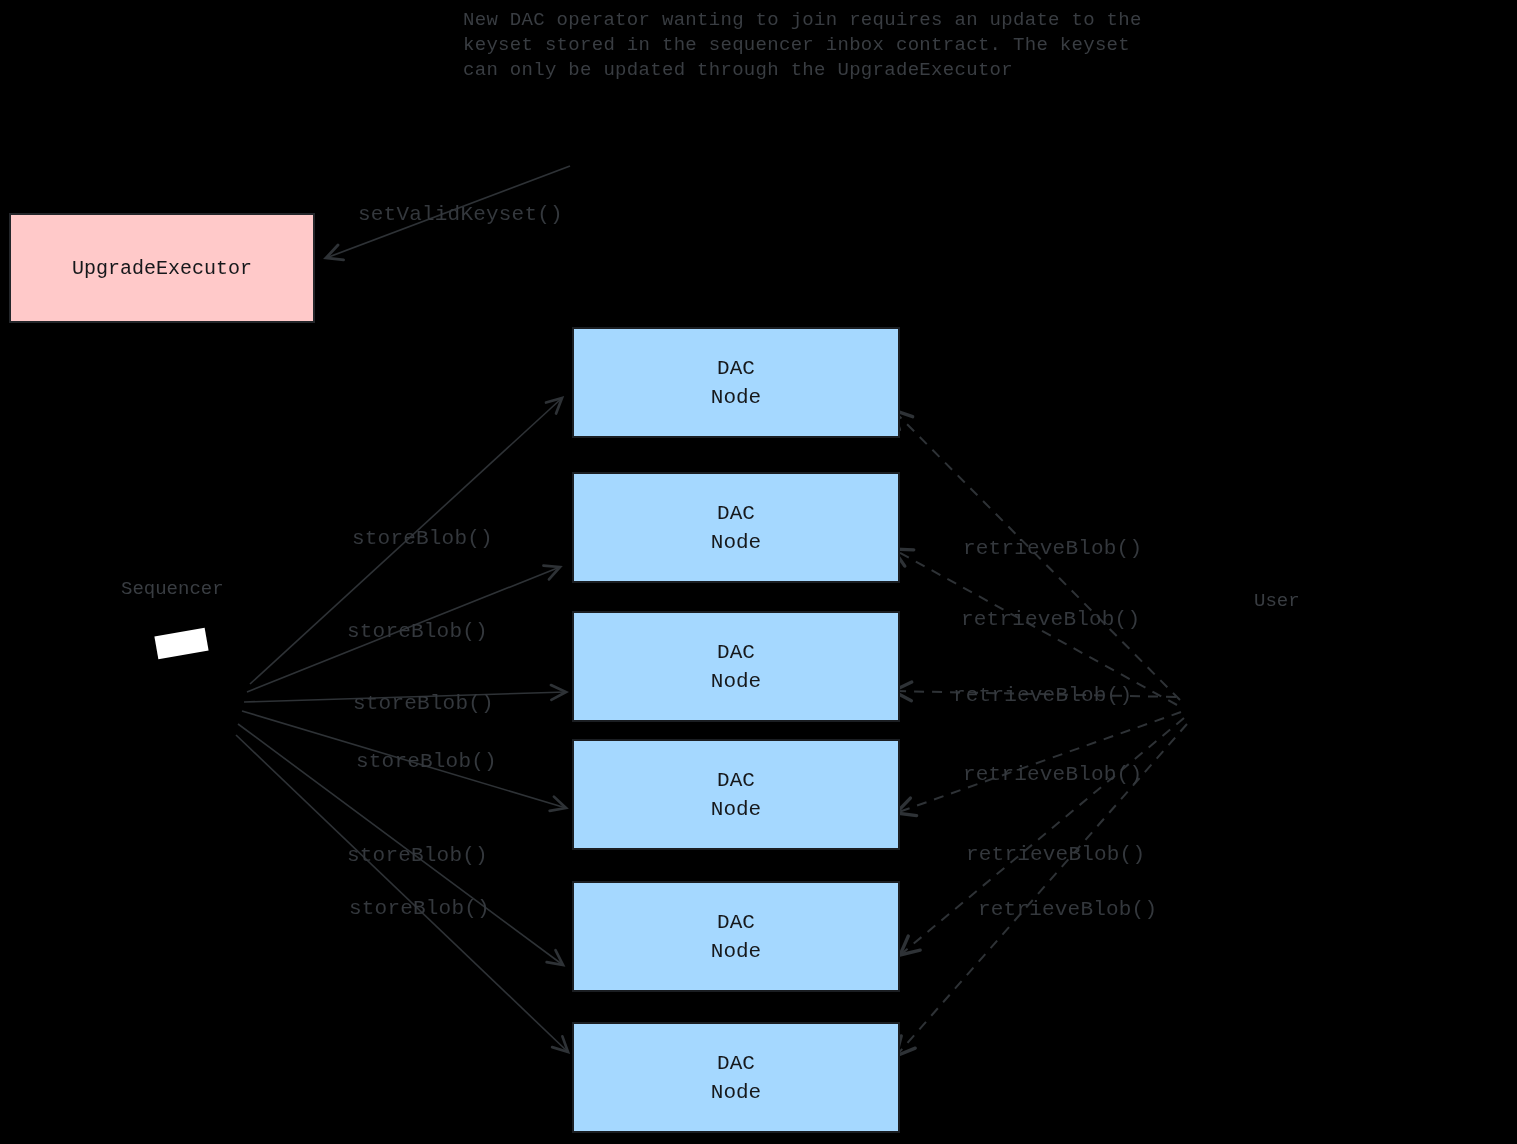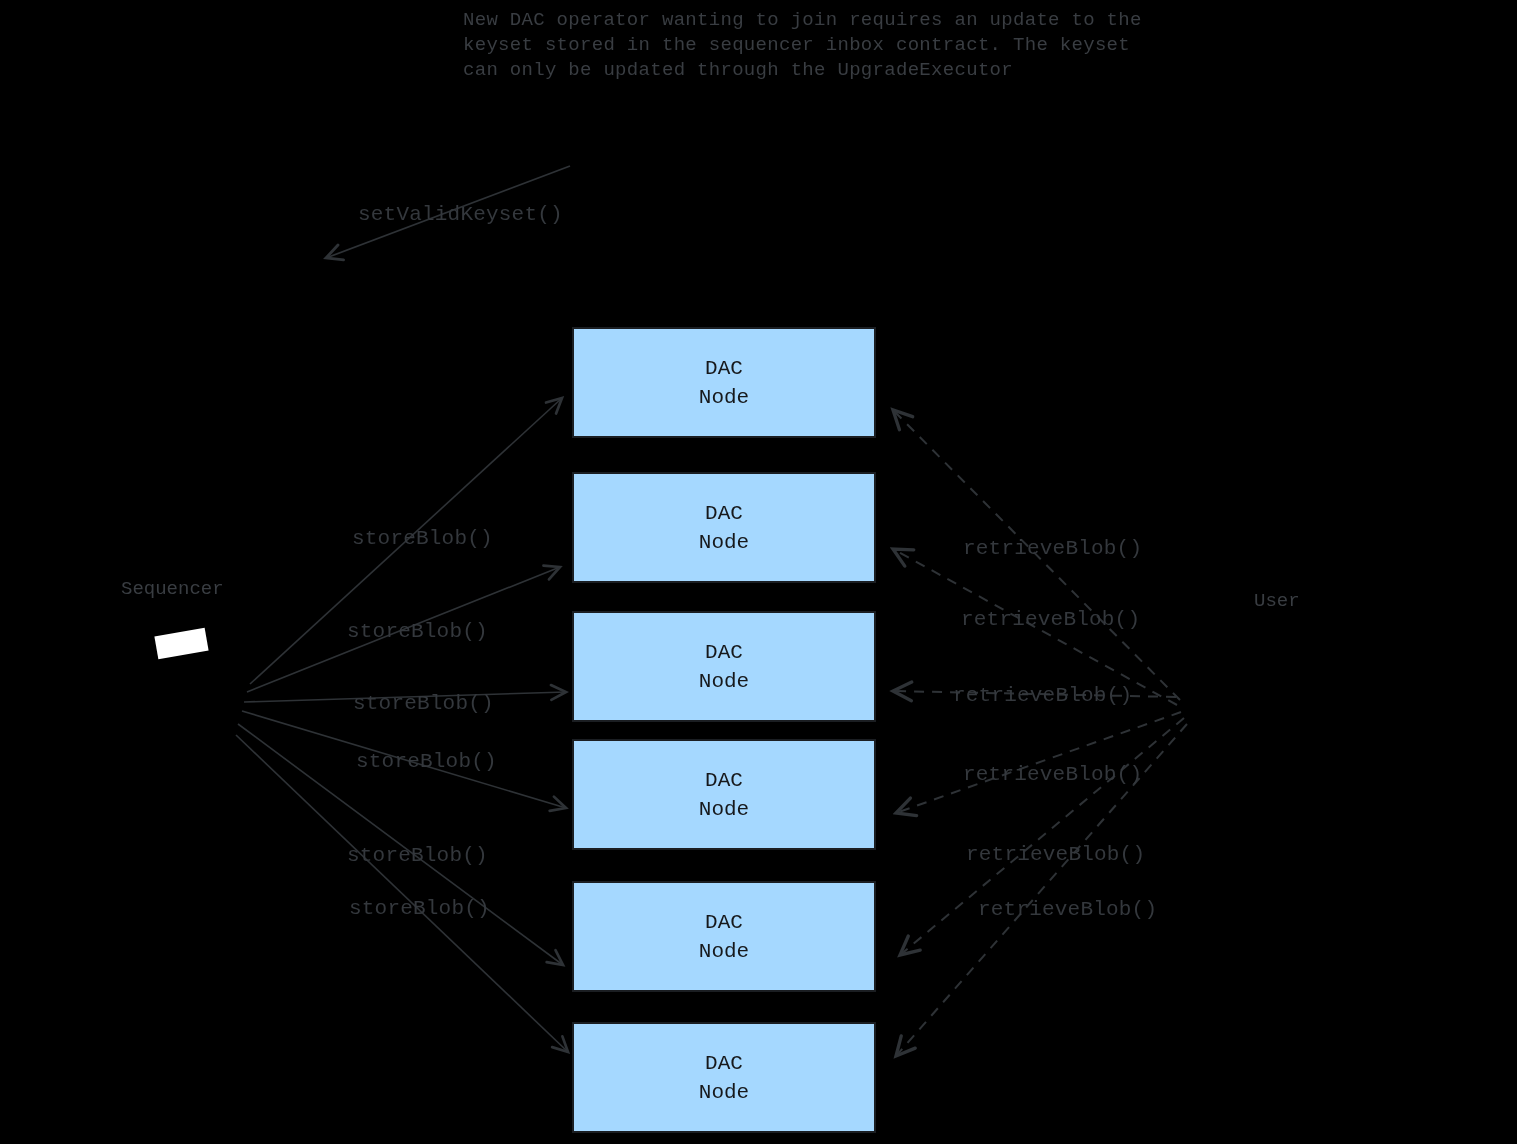--- a/index.html
+++ b/index.html
@@ -39,21 +39,21 @@
     justify-content: center;
     text-align: center;
     white-space: pre-line;
     font-size: 21px;
     line-height: 29px;
     color: #16181b;
     box-sizing: border-box;
   }
   .dac-node {
     left: 572px;
-    width: 304px;
+    width: 328px;
     height: 111px;
     background: #a5d8ff;
     border: 2px solid #1b1e22;
   }
   #upgrade-executor {
     left: 9px; top: 213px;
     width: 306px; height: 110px;
     background: #ffc9c9;
     border: 2px solid #23262a;
     font-size: 20px;
@@ -111,20 +111,21 @@
       <line x1="1184" y1="718" x2="900" y2="955" marker-end="url(#ah)"></line>
       <line x1="1187" y1="724" x2="896" y2="1056" marker-end="url(#ah)"></line>
     </g>
   </svg>
 
   <div class="note" style="left:463px; top:8px;">New DAC operator wanting to join requires an update to the
 keyset stored in the sequencer inbox contract. The keyset
 can only be updated through the UpgradeExecutor</div>
 
 
+  <div class="box" id="upgrade-executor">UpgradeExecutor</div>
 
   <div class="edge-label" style="left:358px; top:203px;">setValidKeyset()</div>
 
   <div class="box dac-node" style="top:327px;">DAC
 Node</div>
   <div class="box dac-node" style="top:472px;">DAC
 Node</div>
   <div class="box dac-node" style="top:611px;">DAC
 Node</div>
   <div class="box dac-node" style="top:739px;">DAC

